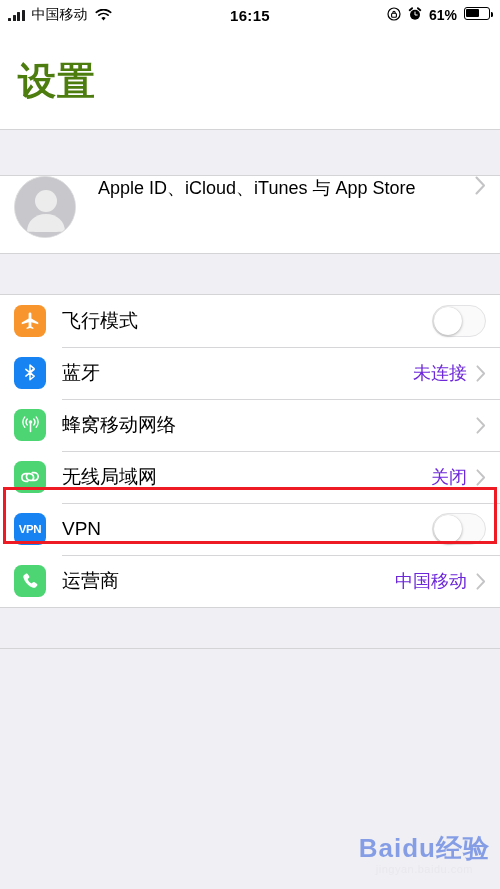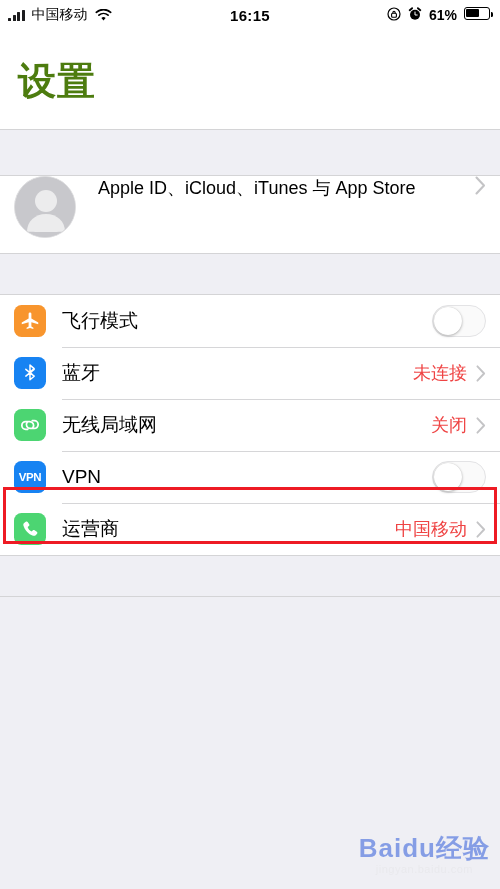--- a/index.html
+++ b/index.html
@@ -58,21 +58,21 @@
     display:flex; align-items:center; height:52px;
     padding-left:14px; padding-right:14px; position:relative; background:#fff;
   }
   .row + .row::before {
     content:""; position:absolute; left:62px; right:0; top:0;
     height:.5px; background:#d6d6d8;
   }
   .icon { width:32px; height:32px; border-radius:7.5px; flex:none;
           display:flex; align-items:center; justify-content:center; }
   .label { margin-left:16px; font-size:19px; color:#000; white-space:nowrap; }
-  .value { margin-left:auto; font-size:18px; color:#ef4444; white-space:nowrap; }
+  .value { margin-left:auto; font-size:18px; color:#6d28d9; white-space:nowrap; }
   .chev { margin-left:9px; flex:none; }
   .chev.solo { margin-left:auto; }
 
   
   .toggle {
     margin-left:auto; width:54px; height:32px; border-radius:16px;
     background:#fafafa; border:1px solid #e3e3e5; position:relative; flex:none;
   }
   .toggle .knob {
     position:absolute; top:1px; left:1px; width:28px; height:28px;
@@ -180,20 +180,34 @@
           </svg>
         </div>
         <div class="label">蓝牙</div>
         <div class="value">未连接</div>
         <svg class="chev" width="10" height="17" viewBox="0 0 11 19">
           <path d="M1.5 1.5L9 9.5 1.5 17.5" stroke="#c4c4c6" stroke-width="2.1" fill="none" stroke-linecap="round" stroke-linejoin="round"></path>
         </svg>
       </div>
       <div class="row">
         <div class="icon" style="background: rgb(76, 213, 114);">
+          <svg width="23" height="23" viewBox="0 0 24 24">
+            <circle cx="12" cy="8.4" r="1.9" fill="#fff"></circle>
+            <rect x="11.2" y="9.5" width="1.6" height="9.5" rx=".7" fill="#fff"></rect>
+            <path d="M8.6 5.3a4.8 4.8 0 0 0 0 6.2M15.4 5.3a4.8 4.8 0 0 1 0 6.2" stroke="#fff" stroke-width="1.5" fill="none" stroke-linecap="round"></path>
+            <path d="M6.1 3a8 8 0 0 0 0 10.8M17.9 3a8 8 0 0 1 0 10.8" stroke="#fff" stroke-width="1.4" fill="none" stroke-linecap="round"></path>
+          </svg>
+        </div>
+        <div class="label">蜂窝移动网络</div>
+        <svg class="chev solo" width="10" height="17" viewBox="0 0 11 19">
+          <path d="M1.5 1.5L9 9.5 1.5 17.5" stroke="#c4c4c6" stroke-width="2.1" fill="none" stroke-linecap="round" stroke-linejoin="round"></path>
+        </svg>
+      </div>
+      <div class="row">
+        <div class="icon" style="background: rgb(76, 213, 114);">
           <svg width="22" height="22" viewBox="0 0 24 24">
             <path d="M14.5 7.3h2.2a4.2 4.2 0 0 1 0 8.4h-4.4a4.2 4.2 0 0 1-3.4-6.7" stroke="#fff" stroke-width="1.9" fill="none" stroke-linecap="round"></path>
             <path d="M9.5 16.7H7.3a4.2 4.2 0 0 1 0-8.4h4.4a4.2 4.2 0 0 1 3.4 6.7" stroke="#fff" stroke-width="1.9" fill="none" stroke-linecap="round"></path>
           </svg>
         </div>
         <div class="label">无线局域网</div>
         <div class="value">关闭</div>
         <svg class="chev" width="10" height="17" viewBox="0 0 11 19">
           <path d="M1.5 1.5L9 9.5 1.5 17.5" stroke="#c4c4c6" stroke-width="2.1" fill="none" stroke-linecap="round" stroke-linejoin="round"></path>
         </svg>

